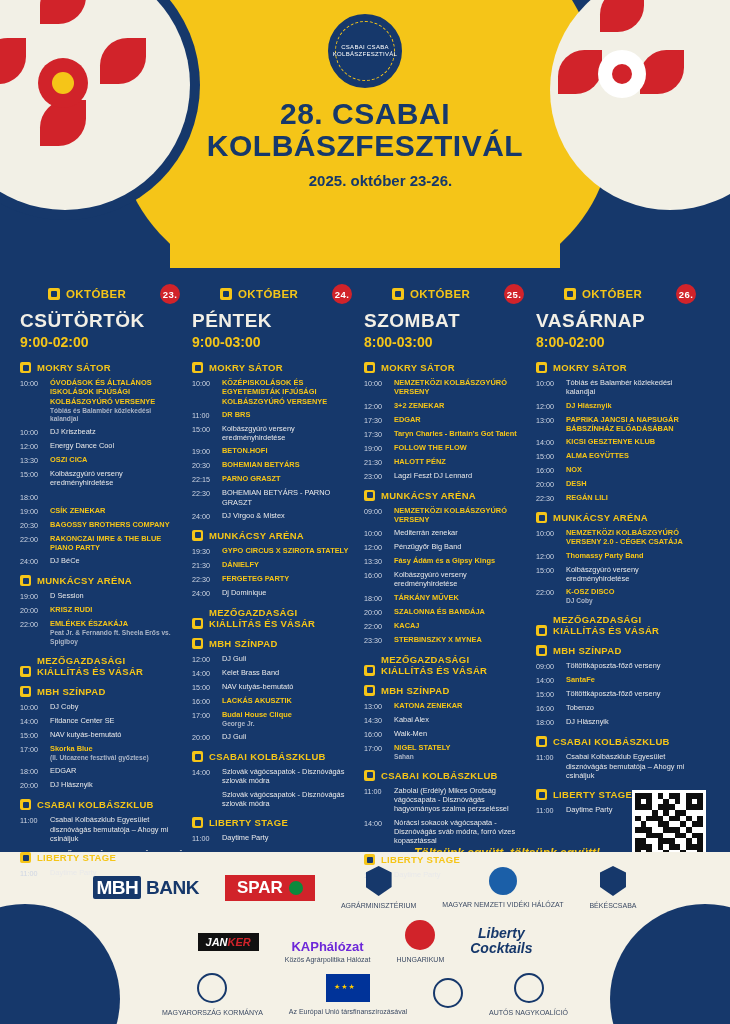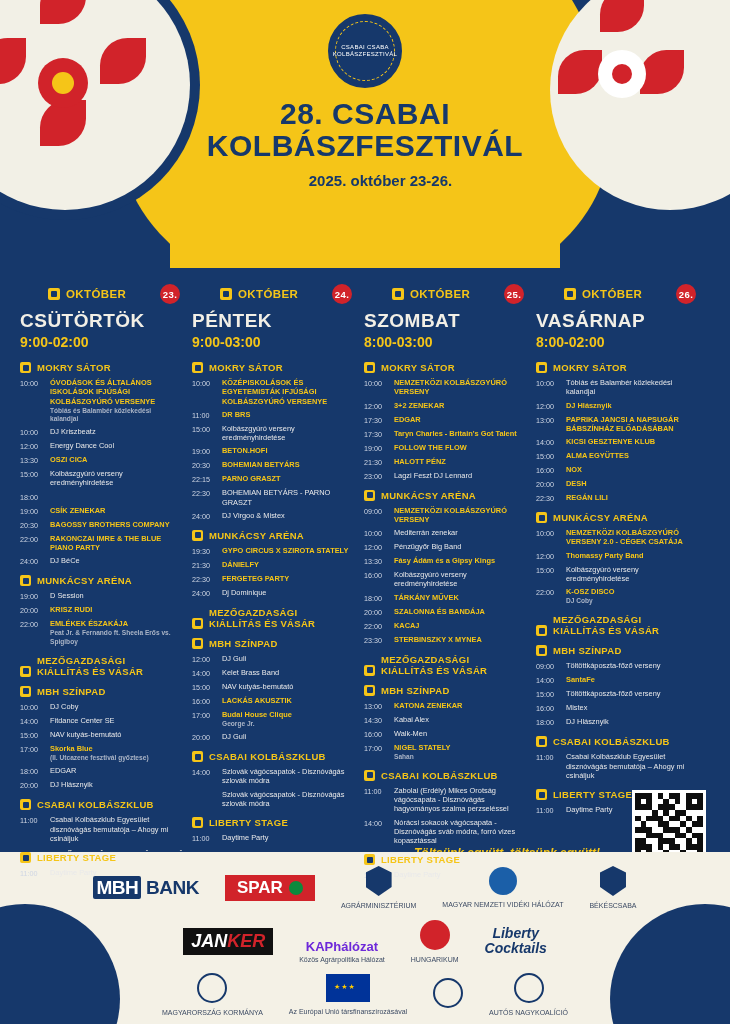--- a/index.html
+++ b/index.html
@@ -178,21 +178,21 @@
 
   .mbh { font-size: 19px; font-weight:800; color:#16386b; letter-spacing:-.5px;}
   .mbh .blk { background:#16386b; color:#fff; padding:1px 3px; border-radius:2px;}
   .spar { background:#d1232a; color:#fff; font-weight:800; font-size:17px;
           padding: 3px 12px; display:inline-flex; align-items:center; gap:6px;}
   .spar .leaf { width:14px;height:14px;border-radius:50%;background:#0b8a3d;display:inline-block;}
   .crest { width:26px;height:30px;background:#16386b;
            clip-path: polygon(50% 0,100% 22%,100% 70%,50% 100%,0 70%,0 22%); display:inline-block;}
   .circ { width:28px;height:28px;border-radius:50%;background:#1b5fa8;display:inline-block;}
   .janker { background:#111; color:#fff; font-weight:800; font-style:italic;
-            font-size:18px; padding:3px 8px; display:inline-flex; align-items:center;}
+            font-size:11px; padding:3px 8px; display:inline-flex; align-items:center;}
   .janker em { color:#d1232a; font-style:italic;}
   .kap { color:#6d28d9; font-weight:700; font-size:13px;margin-top:20px;}
   .liberty { color:#16386b; font-weight:700; font-size:14px; font-style:italic; line-height:1.05;}
   .eu { width:44px;height:28px;background:#003399;display:inline-block;position:relative;}
   .eu::after{content:"★★★";color:#ffcc00;font-size:7px;position:absolute;left:8px;top:9px;letter-spacing:1px;}
   .roundlogo{width:30px;height:30px;border-radius:50%;border:2px solid #16386b;display:inline-block;}
   .redround{width:30px;height:30px;border-radius:50%;background:#d1232a;display:inline-block;}
 
   .fm-left, .fm-right { position:absolute; bottom:-70px; border-radius:50%; }
   .fm-left { left:-70px; width:190px; height:190px; background:#16386b; }
@@ -673,21 +673,21 @@
         <div class="evt">
           <span class="time">14:00</span>
           <span class="name hl"><span>SantaFe</span></span>
         </div>
         <div class="evt">
           <span class="time">15:00</span>
           <span class="name "><span>Töltöttkáposzta-főző verseny</span></span>
         </div>
         <div class="evt">
           <span class="time">16:00</span>
-          <span class="name "><span>Mistex</span></span>
+          <span class="name "><span>Tobenzo</span></span>
         </div>
         <div class="evt">
           <span class="time">18:00</span>
           <span class="name "><span>DJ Hlásznyik</span></span>
         </div>
         <div class="venue">
           <span class="vicon"></span>
           <span class="vtext">CSABAI KOLBÁSZKLUB</span>
         </div>
         <div class="evt">

